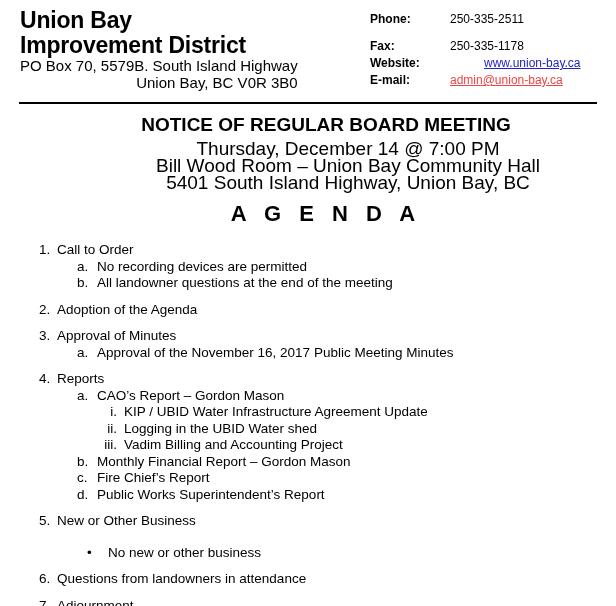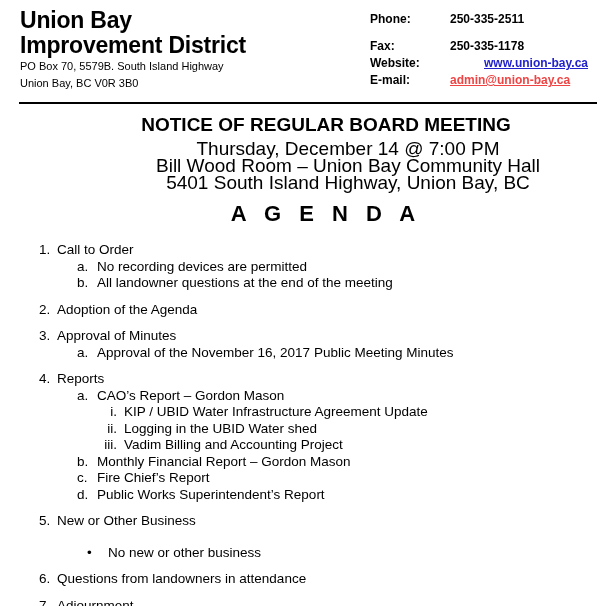--- a/index.html
+++ b/index.html
@@ -24,40 +24,41 @@
     justify-content: space-between;
     padding: 0 20px;
   }
   .org-name {
     font-size: 23px;
     font-weight: bold;
     line-height: 25px;
     letter-spacing: -0.2px;
   }
   .org-addr {
-    font-size: 11px;
+    font-size: 15px;
     line-height: 16.5px;
+    text-align: right;
   }
   .org-block .org-addr:first-of-type { margin-top: 2px; }
   .contact-block {
     padding-top: 3px;
     width: 226px;
   }
   .contact-row {
     display: flex;
     font-size: 12px;
     line-height: 17px;
   }
   .contact-row.gap-after { margin-bottom: 10px; }
   .contact-label {
     font-weight: bold;
     width: 80px;
     flex: 0 0 80px;
   }
-  .contact-value { white-space: nowrap; font-weight: bold; }
+  .contact-value { white-space: nowrap; }
   a.doc-link {
     text-decoration: underline;
     cursor: pointer;
   }
 
   
   .rule {
     border: none;
     border-top: 2px solid #000000;
     margin: 11px 19px 0 19px;

